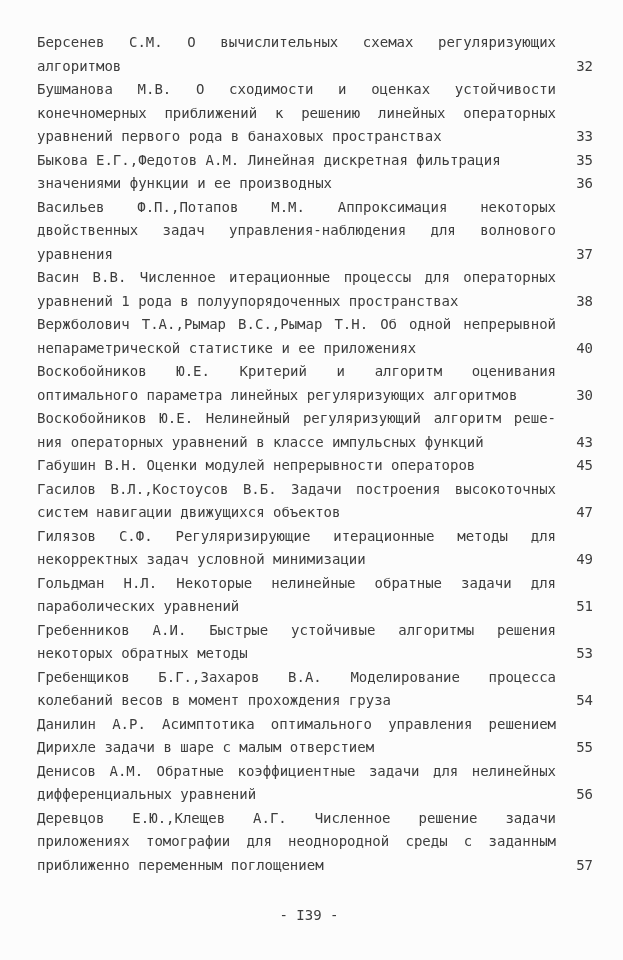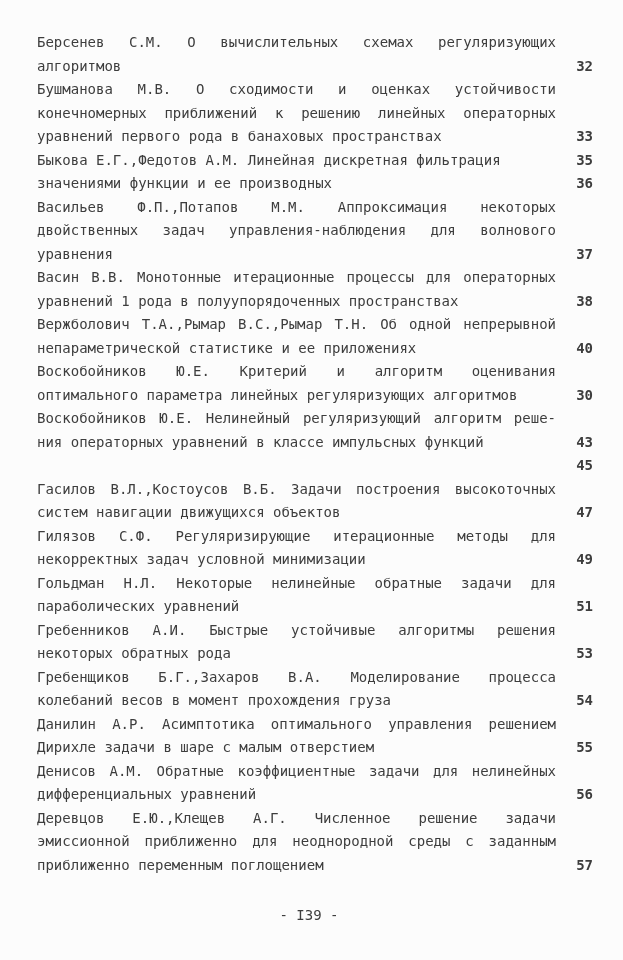--- a/index.html
+++ b/index.html
@@ -36,21 +36,21 @@
     white-space: normal;
     overflow: hidden;
   }
   .line.last {
     display: flex;
     justify-content: flex-end;
     width: 556px;
     gap: 24px;
   }
   .line.last .txt { white-space: nowrap; }
-  .line.last .pnum { margin-left: auto; padding-left: 8px; font-weight: bold; }
+  .line.last .pnum { margin-left: auto; padding-left: 8px; }
   .footer {
     position: absolute;
     left: 14px;
     top: 903px;
     width: 590px;
     text-align: center;
     font-size: 14px;
     line-height: 24px;
     color: #3d3d3d;
   }
@@ -89,21 +89,21 @@
       </div>
       <div class="entry">
         <div class="line fill">Васильев Ф.П.,Потапов М.М. Аппроксимация некоторых</div>
         <div class="line fill">двойственных задач управления-наблюдения для волнового</div>
         <div class="line last">
           <span class="txt">уравнения</span>
           <span class="pnum">37</span>
         </div>
       </div>
       <div class="entry">
-        <div class="line fill">Васин В.В. Монотонные итерационные процессы для операторных</div>
+        <div class="line fill">Васин В.В. Численное итерационные процессы для операторных</div>
         <div class="line last">
           <span class="txt">уравнений 1 рода в полуупорядоченных пространствах</span>
           <span class="pnum">38</span>
         </div>
       </div>
       <div class="entry">
         <div class="line fill">Вержболович Т.А.,Рымар В.С.,Рымар Т.Н. Об одной непрерывной</div>
         <div class="line last">
           <span class="txt">непараметрической статистике и ее приложениях</span>
           <span class="pnum">40</span>
@@ -118,20 +118,21 @@
       </div>
       <div class="entry">
         <div class="line fill">Воскобойников Ю.Е. Нелинейный регуляризующий алгоритм реше-</div>
         <div class="line last">
           <span class="txt">ния операторных уравнений в классе импульсных функций</span>
           <span class="pnum">43</span>
         </div>
       </div>
       <div class="entry">
         <div class="line last">
+          <span class="txt">Габушин В.Н. Оценки модулей непрерывности операторов</span>
           <span class="pnum">45</span>
         </div>
       </div>
       <div class="entry">
         <div class="line fill">Гасилов В.Л.,Костоусов В.Б. Задачи построения высокоточных</div>
         <div class="line last">
           <span class="txt">систем навигации движущихся объектов</span>
           <span class="pnum">47</span>
         </div>
       </div>
@@ -145,21 +146,21 @@
       <div class="entry">
         <div class="line fill">Гольдман Н.Л. Некоторые нелинейные обратные задачи для</div>
         <div class="line last">
           <span class="txt">параболических уравнений</span>
           <span class="pnum">51</span>
         </div>
       </div>
       <div class="entry">
         <div class="line fill">Гребенников А.И. Быстрые устойчивые алгоритмы решения</div>
         <div class="line last">
-          <span class="txt">некоторых обратных рода</span>
+          <span class="txt">некоторых обратных методы</span>
           <span class="pnum">53</span>
         </div>
       </div>
       <div class="entry">
         <div class="line fill">Гребенщиков Б.Г.,Захаров В.А. Моделирование процесса</div>
         <div class="line last">
           <span class="txt">колебаний весов в момент прохождения груза</span>
           <span class="pnum">54</span>
         </div>
       </div>
@@ -172,21 +173,21 @@
       </div>
       <div class="entry">
         <div class="line fill">Денисов А.М. Обратные коэффициентные задачи для нелинейных</div>
         <div class="line last">
           <span class="txt">дифференциальных уравнений</span>
           <span class="pnum">56</span>
         </div>
       </div>
       <div class="entry">
         <div class="line fill">Деревцов Е.Ю.,Клещев А.Г. Численное решение задачи</div>
-        <div class="line fill">эмиссионной приближенно для неоднородной среды с заданным</div>
+        <div class="line fill">приложениях томографии для неоднородной среды с заданным</div>
         <div class="line last">
           <span class="txt">приближенно переменным поглощением</span>
           <span class="pnum">57</span>
         </div>
       </div>
     </div>
   <div class="footer">- I39 -</div>
 </div>
 
 </body></html>

